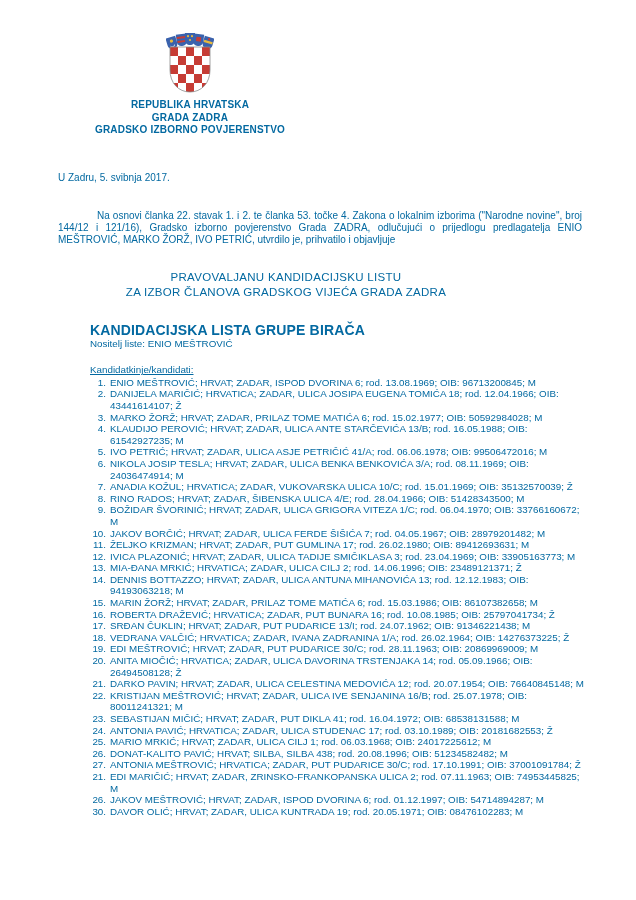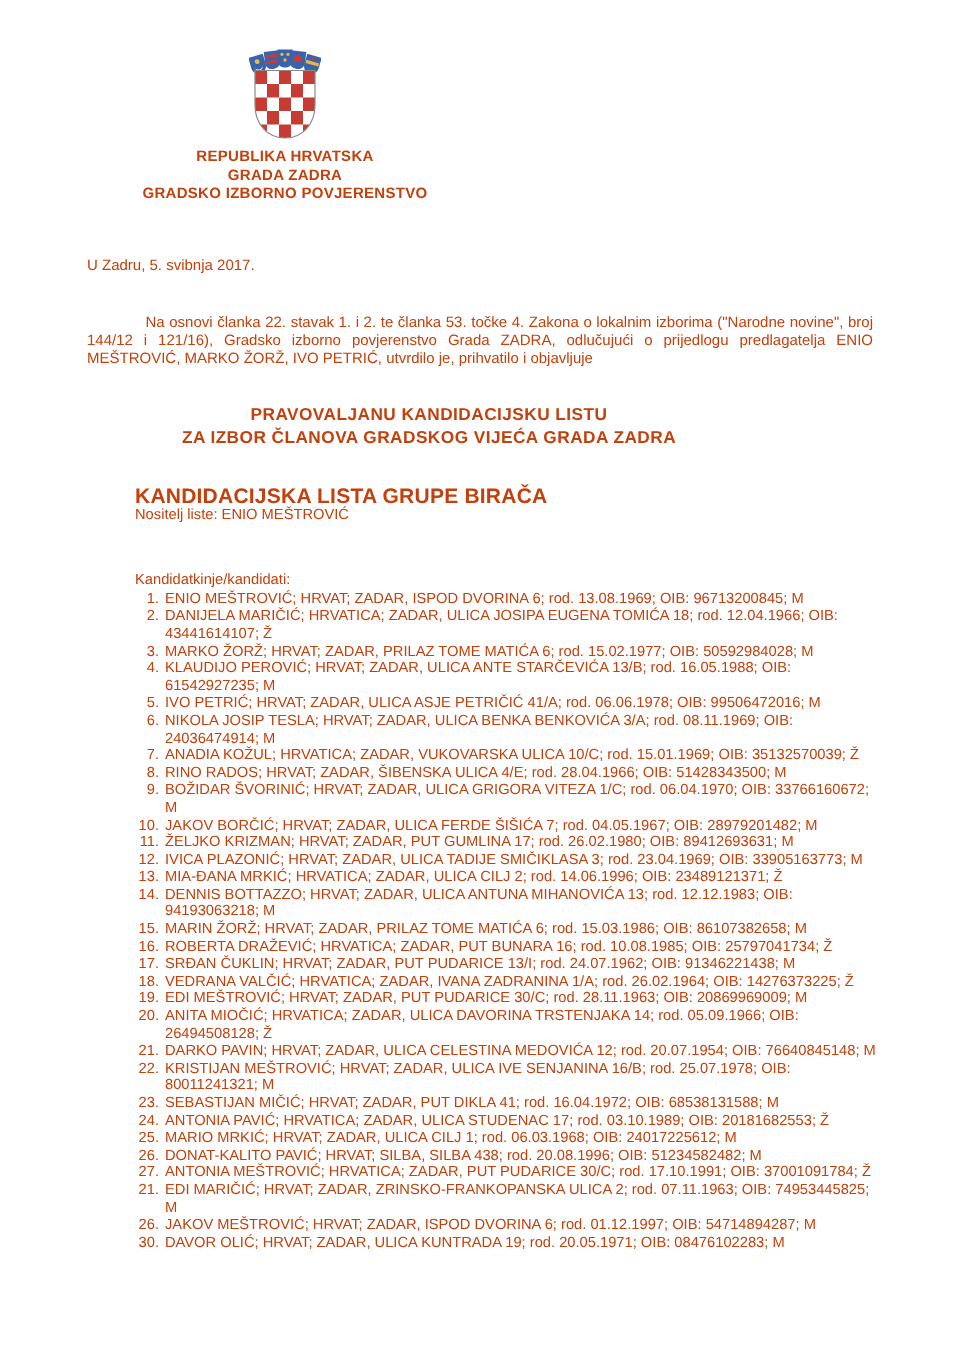--- a/index.html
+++ b/index.html
@@ -2,46 +2,46 @@
 <html><head>
 <meta charset="utf-8">
 <style>
   html,body{margin:0;padding:0;background:#e8e8e8;}
   .page{
     position:relative;
     width:636px;height:900px;
     margin:0 auto;
     background:#ffffff;
     font-family:"Liberation Sans","DejaVu Sans",sans-serif;
-    color:#c2410c;
+    color:#0369a1;
     overflow:hidden;
   }
   .coa{position:absolute;left:166px;top:32px;width:48px;height:62px;}
   .org-block{
     position:absolute;left:40px;top:99px;width:300px;
     text-align:center;font-weight:bold;font-size:10px;line-height:12.5px;
     letter-spacing:.2px;
   }
   .dateline{position:absolute;left:58px;top:172px;font-size:10px;}
   .preamble{
     position:absolute;left:58px;top:210px;width:524px;
     font-size:10px;line-height:12.2px;text-align:justify;text-indent:39px;
   }
   .doc-title{
     position:absolute;left:0;top:270px;width:572px;
-    text-align:center;font-weight:bold;font-size:11.5px;line-height:15px;
+    text-align:center;font-weight:normal;font-size:11.5px;line-height:15px;
     letter-spacing:.3px;
   }
   .list-section{
     position:absolute;left:90px;top:325px;width:494px;
     font-size:9.8px;line-height:11.6px;
   }
   .list-heading{font-weight:bold;font-size:14px;letter-spacing:.15px;}
   .nositelj{margin-top:1px;}
-  .cand-label{margin-top:32px;}
+  .cand-label{margin-top:15px;text-decoration:underline;}
   ol.candidates{list-style:none;margin:1px 0 0 0;padding:0;}
   ol.candidates li{display:flex;align-items:flex-start;}
   ol.candidates .num{
     flex:0 0 16px;text-align:right;padding-right:4px;white-space:nowrap;
   }
   ol.candidates .ctext{flex:1;}
 </style>
 </head>
 <body>
 

